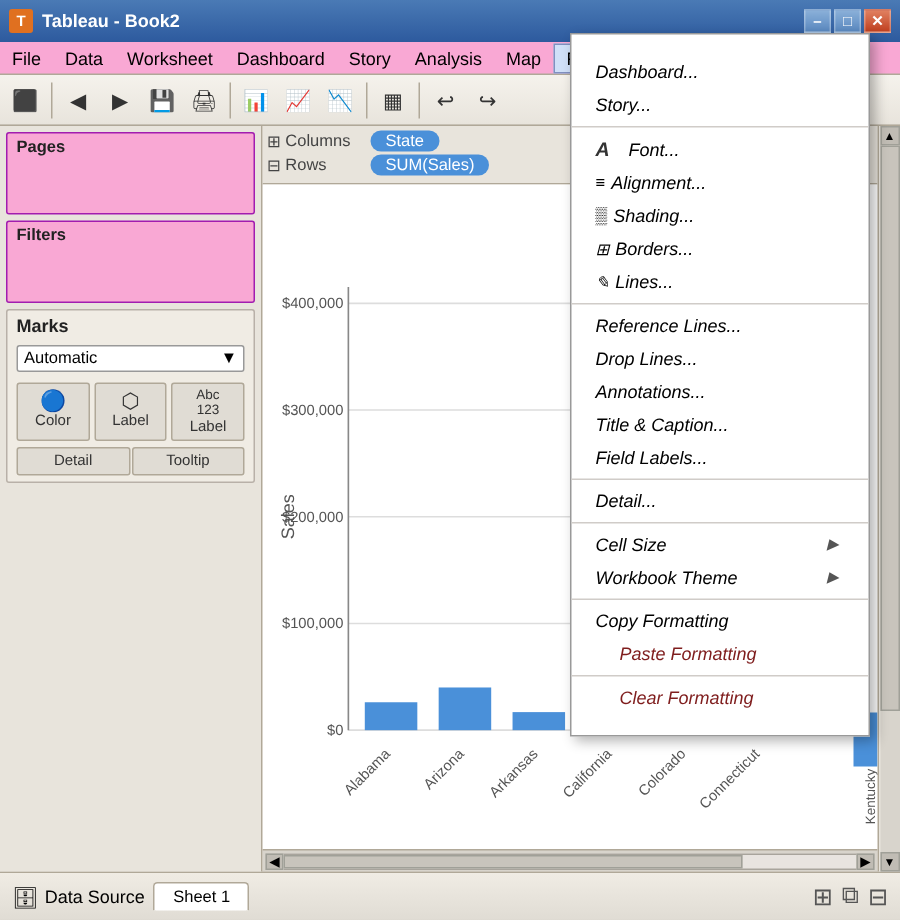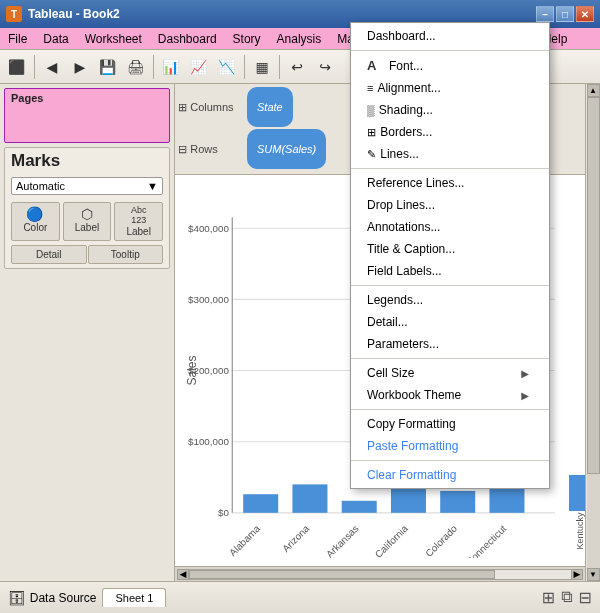--- a/index.html
+++ b/index.html
@@ -142,21 +142,21 @@
       padding: 4px;
     }
 
     
     .marks-section {
       background: #f0ece4;
       border: 1px solid #b8b0a8;
       border-radius: 2px;
     }
     .marks-header {
-      font-size: 17px;
+      font-size: 12px;
       font-weight: bold;
       padding: 3px 6px;
       color: #222;
     }
     .marks-dropdown {
       margin: 3px 6px;
       background: white;
       border: 1px solid #999;
       border-radius: 2px;
       padding: 2px 4px;
@@ -210,24 +210,23 @@
       color: #444;
       display: flex;
       align-items: center;
       gap: 3px;
       min-width: 65px;
     }
     .shelf-pill {
       background: #4a90d9;
       color: white;
       border-radius: 10px;
-      padding: 14px 10px;
+      padding: 1px 10px;
       font-size: 11px;
       cursor: pointer;
-      font-style: italic;
     }
 
     
     .chart-container {
       flex: 1;
       padding: 8px;
       position: relative;
       background: white;
     }
 
@@ -253,39 +252,40 @@
     .status-icon {
       font-size: 16px;
       cursor: pointer;
       color: #555;
     }
 
     
     .dropdown-menu {
       position: absolute;
       top: 22px;
-      left: 350px;
+      left: 380px;
       background: white;
       border: 1px solid #999;
       box-shadow: 3px 3px 8px rgba(0,0,0,0.3);
       min-width: 200px;
       z-index: 1000;
-      padding: 2px 0;
+      padding: 14px 0;
+      font-style: italic;
     }
     .dd-item {
       padding: 4px 20px 4px 16px;
       font-size: 12px;
       cursor: pointer;
       color: #000;
       display: flex;
       align-items: center;
       justify-content: space-between;
       white-space: nowrap;
     }
-    .dd-item.disabled { color: #3b82f6; cursor: default; }
+    .dd-item.disabled { color: #7f1d1d; cursor: default; margin-left: 16px; }
     .dd-separator {
       height: 1px;
       background: #d0ccc8;
       margin: 3px 0;
     }
     .dd-arrow {
       font-size: 10px;
       color: #555;
     }
     .dd-letter {
@@ -362,20 +362,24 @@
 
 <div class="main-layout">
 
   <div class="left-panel">
 
     <div class="panel-section">
       <div class="panel-header">Pages</div>
       <div class="panel-body"></div>
     </div>
 
+    <div class="panel-section">
+      <div class="panel-header">Filters</div>
+      <div class="panel-body"></div>
+    </div>
 
     <div class="marks-section">
       <div class="marks-header">Marks</div>
       <div class="marks-dropdown">
         <span>Automatic</span>
         <span>▼</span>
       </div>
       <div class="marks-buttons">
         <div class="marks-btn">
           <span class="marks-btn-icon">🔵</span>
@@ -491,20 +495,21 @@
   <div class="sheet-tab">Sheet 1</div>
   <div style="margin-left:auto;display:flex;gap:6px;">
     <span class="status-icon">⊞</span>
     <span class="status-icon">⧉</span>
     <span class="status-icon">⊟</span>
   </div>
 </div>
 
 <div class="dropdown-menu">
   <div class="dd-item">Dashboard...</div>
+  <div class="dd-item">Story...</div>
   <div class="dd-separator"></div>
   <div class="dd-item">
     <span style="display:flex;align-items:center;">
       <span class="dd-letter">A</span>
       <span>Font...</span>
     </span>
   </div>
   <div class="dd-item">
     <span style="display:flex;align-items:center;gap:4px;">
       <span style="font-size:11px;">≡</span>
@@ -529,23 +534,21 @@
       <span>Lines...</span>
     </span>
   </div>
   <div class="dd-separator"></div>
   <div class="dd-item">Reference Lines...</div>
   <div class="dd-item">Drop Lines...</div>
   <div class="dd-item">Annotations...</div>
   <div class="dd-item">Title &amp; Caption...</div>
   <div class="dd-item">Field Labels...</div>
   <div class="dd-separator"></div>
-  <div class="dd-item">Legends...</div>
   <div class="dd-item">Detail...</div>
-  <div class="dd-item">Parameters...</div>
   <div class="dd-separator"></div>
   <div class="dd-item">
     <span>Cell Size</span>
     <span class="dd-arrow">▶</span>
   </div>
   <div class="dd-item">
     <span>Workbook Theme</span>
     <span class="dd-arrow">▶</span>
   </div>
   <div class="dd-separator"></div>

